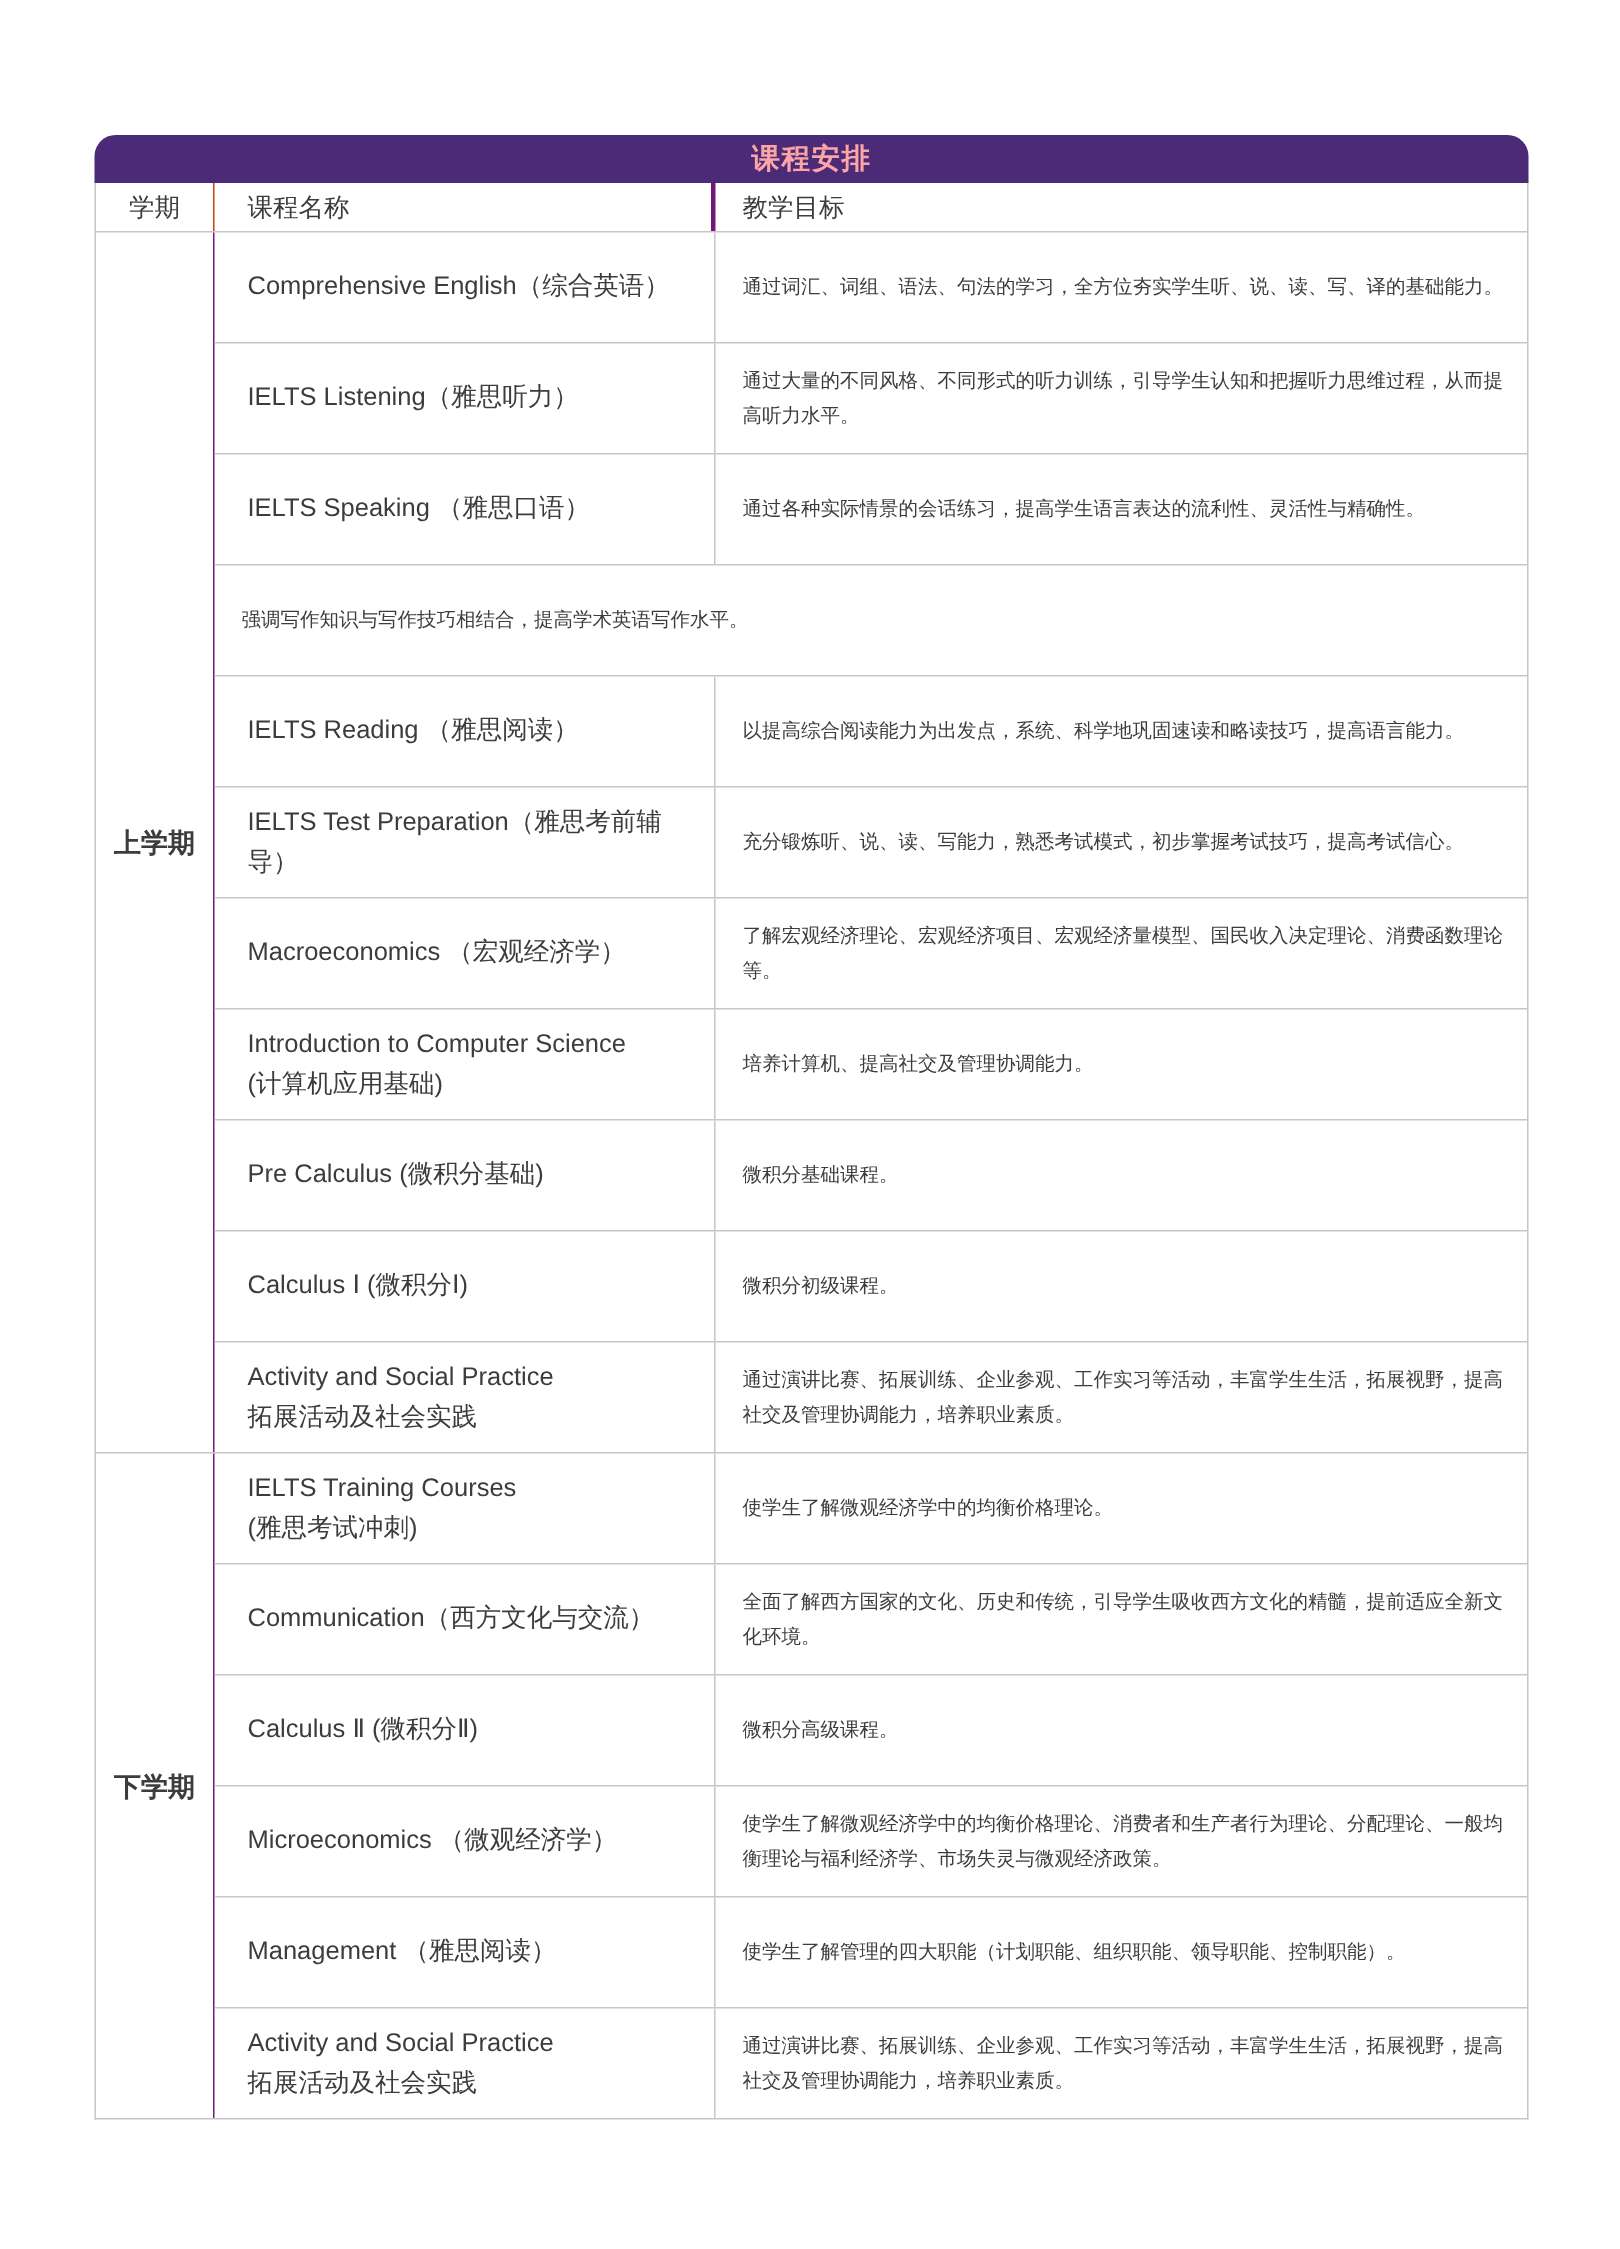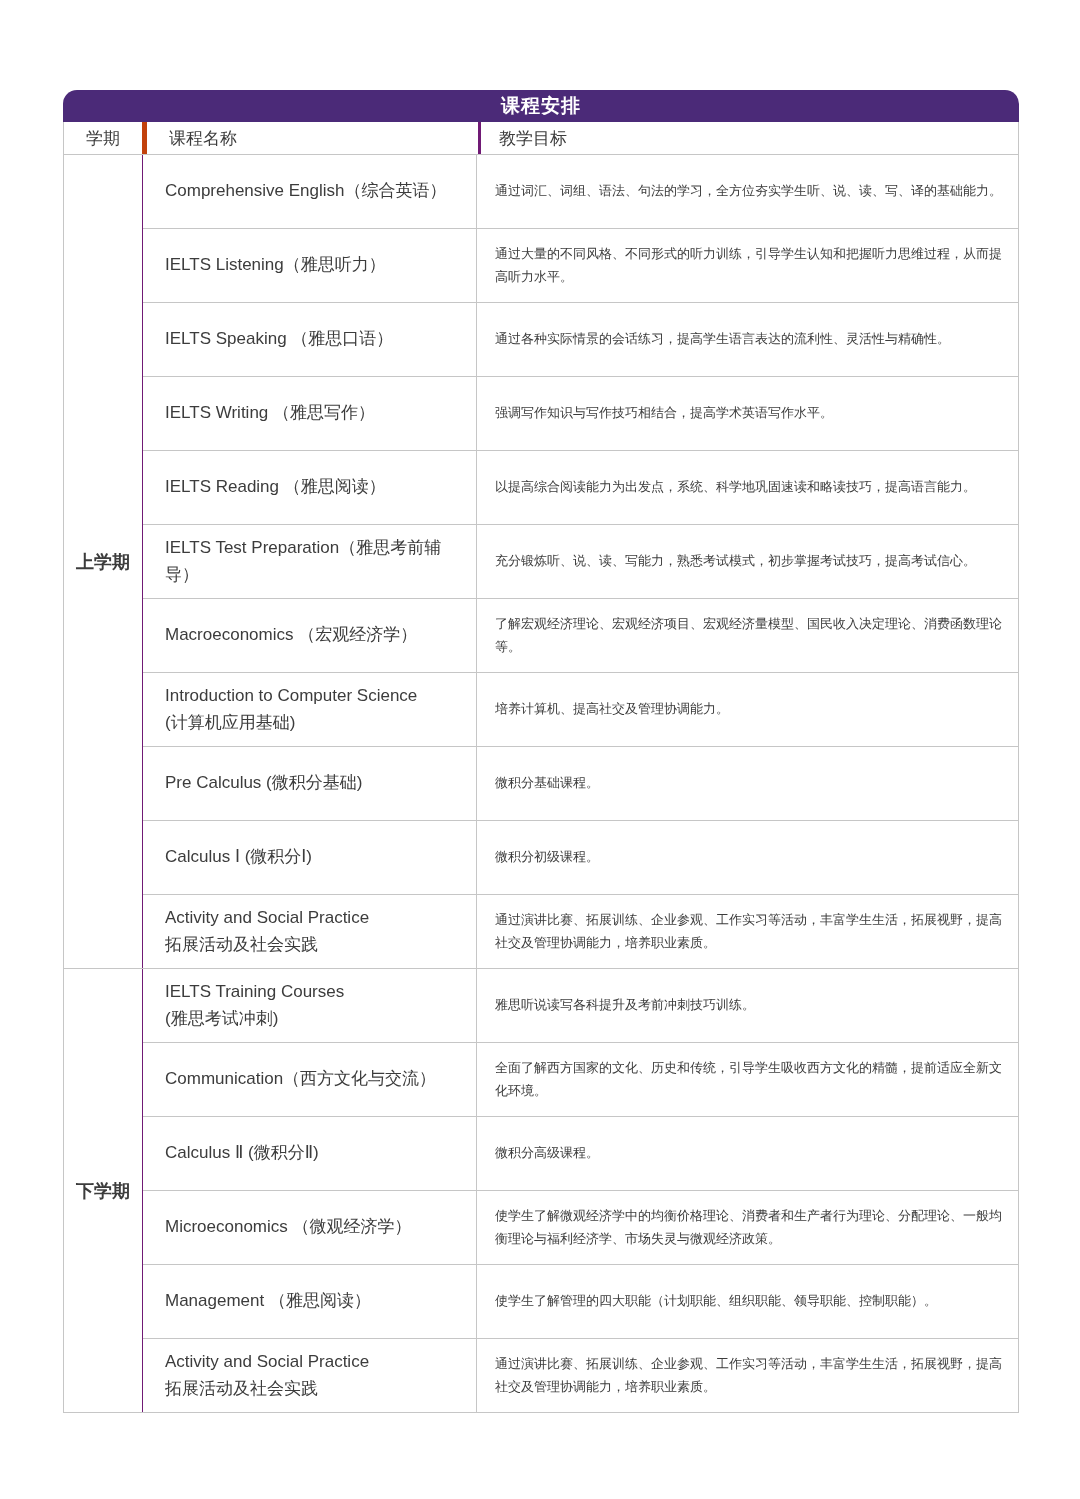--- a/index.html
+++ b/index.html
@@ -20,21 +20,21 @@
     position: absolute;
     left: 63px;
     top: 90px;
     width: 956px;
     box-sizing: border-box;
   }
   .title-bar {
     height: 32px;
     background: #4b2a78;
     border-radius: 14px 14px 0 0;
-    color: #ffffff;
+    color: #fca5a5;
     font-size: 19px;
     font-weight: bold;
     display: flex;
     align-items: center;
     justify-content: center;
     letter-spacing: 1px;
   }
   .grid-frame {
     border: 1px solid #c6c6c6;
     border-top: none;
@@ -42,21 +42,21 @@
   }
   .head-row {
     display: flex;
     border-bottom: 1px solid #c6c6c6;
     height: 32px;
     font-size: 17px;
   }
   .col-sem-head {
     width: 78px;
     flex: 0 0 78px;
-    border-right: 5px solid #c2410c;
+    border-right: 1px solid #c2410c;
     display: flex;
     align-items: center;
     justify-content: center;
   }
   .col-name-head {
     width: 334px;
     flex: 0 0 334px;
     border-right: 3px solid #701a75;
     display: flex;
     align-items: center;
@@ -141,21 +141,20 @@
               </div>
               <div class="row">
                 <div class="cell name">IELTS Listening（雅思听力）</div>
                 <div class="cell goal">通过大量的不同风格、不同形式的听力训练，引导学生认知和把握听力思维过程，从而提高听力水平。</div>
               </div>
               <div class="row">
                 <div class="cell name">IELTS Speaking （雅思口语）</div>
                 <div class="cell goal">通过各种实际情景的会话练习，提高学生语言表达的流利性、灵活性与精确性。</div>
               </div>
               <div class="row">
-                <div class="cell name">IELTS Writing （雅思写作）</div>
                 <div class="cell goal">强调写作知识与写作技巧相结合，提高学术英语写作水平。</div>
               </div>
               <div class="row">
                 <div class="cell name">IELTS Reading （雅思阅读）</div>
                 <div class="cell goal">以提高综合阅读能力为出发点，系统、科学地巩固速读和略读技巧，提高语言能力。</div>
               </div>
               <div class="row">
                 <div class="cell name">IELTS Test Preparation（雅思考前辅导）</div>
                 <div class="cell goal">充分锻炼听、说、读、写能力，熟悉考试模式，初步掌握考试技巧，提高考试信心。</div>
               </div>
@@ -182,21 +181,21 @@
                 <div class="cell goal">通过演讲比赛、拓展训练、企业参观、工作实习等活动，丰富学生生活，拓展视野，提高社交及管理协调能力，培养职业素质。</div>
               </div>
             </div>
           </section>
           <section class="sem-section">
             <div class="sem-cell">下学期</div>
             <div class="rows">
               <div class="row">
                 <div class="cell name">IELTS Training Courses
 (雅思考试冲刺)</div>
-                <div class="cell goal">雅思听说读写各科提升及考前冲刺技巧训练。</div>
+                <div class="cell goal">使学生了解微观经济学中的均衡价格理论。</div>
               </div>
               <div class="row">
                 <div class="cell name">Communication（西方文化与交流）</div>
                 <div class="cell goal">全面了解西方国家的文化、历史和传统，引导学生吸收西方文化的精髓，提前适应全新文化环境。</div>
               </div>
               <div class="row">
                 <div class="cell name">Calculus Ⅱ (微积分Ⅱ)</div>
                 <div class="cell goal">微积分高级课程。</div>
               </div>
               <div class="row">

